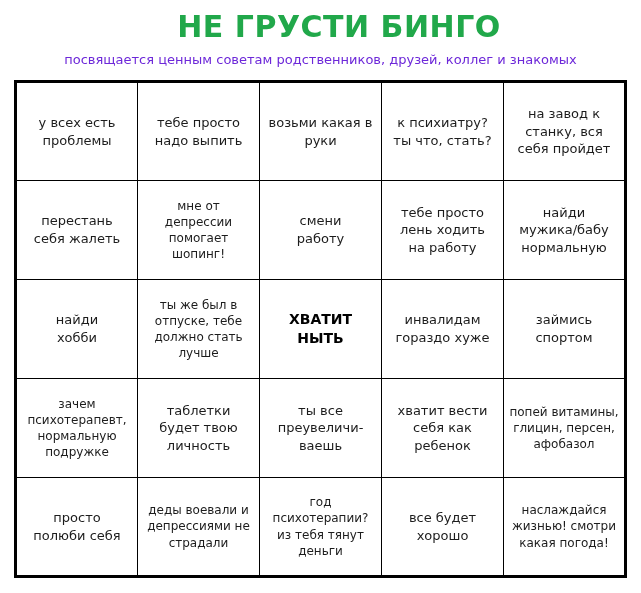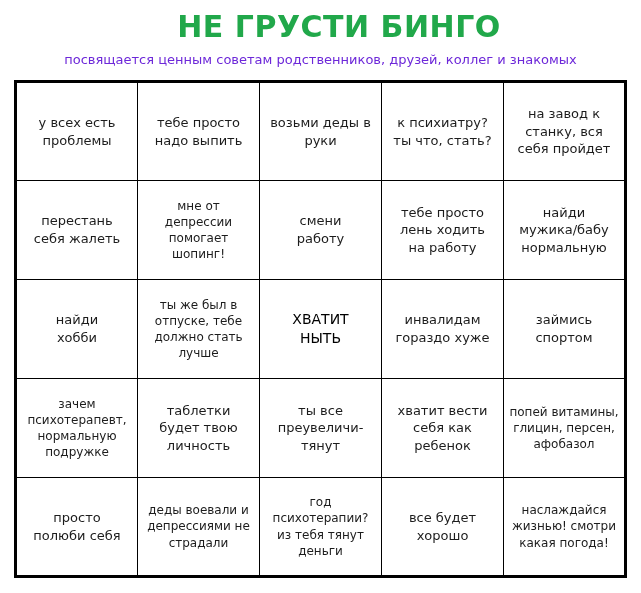--- a/index.html
+++ b/index.html
@@ -38,39 +38,39 @@
     height: 99px;
     text-align: center;
     vertical-align: middle;
     font-size: 13px;
     line-height: 1.35;
     color: #1c1c1c;
     white-space: pre-line;
     padding: 2px 3px;
   }
   table.grid td.sm { font-size: 12px; line-height: 1.35; }
-  table.grid td.free { font-weight: normal; font-size: 14px; color: #000000; }
+  table.grid td.free { font-weight: bold; font-size: 14px; color: #000000; }
 </style>
 </head>
 <body>
 
 <div class="page">
   <div class="header">
     <div class="title" style="color: rgb(33, 168, 74);">НЕ ГРУСТИ БИНГО</div>
     <div class="subtitle">посвящается ценным советам родственников, друзей, коллег и знакомых</div>
   </div>
 
   <table class="grid">
     <tbody>
       <tr>
         <td class="cell">у всех есть
 проблемы</td>
         <td class="cell">тебе просто
 надо выпить</td>
-        <td class="cell">возьми деды в
+        <td class="cell">возьми какая в
 руки</td>
         <td class="cell">к психиатру?
 ты что, стать?</td>
         <td class="cell">на завод к
 станку, вся
 себя пройдет</td>
       </tr>
       <tr>
         <td class="cell">перестань
 себя жалеть</td>
@@ -104,21 +104,21 @@
       <tr>
         <td class="cell sm">зачем
 психотерапевт,
 нормальную
 подружке</td>
         <td class="cell">таблетки
 будет твою
 личность</td>
         <td class="cell">ты все
 преувеличи-
-тянут</td>
+ваешь</td>
         <td class="cell">хватит вести
 себя как
 ребенок</td>
         <td class="cell sm">попей витамины,
 глицин, персен,
 афобазол</td>
       </tr>
       <tr>
         <td class="cell">просто
 полюби себя</td>

